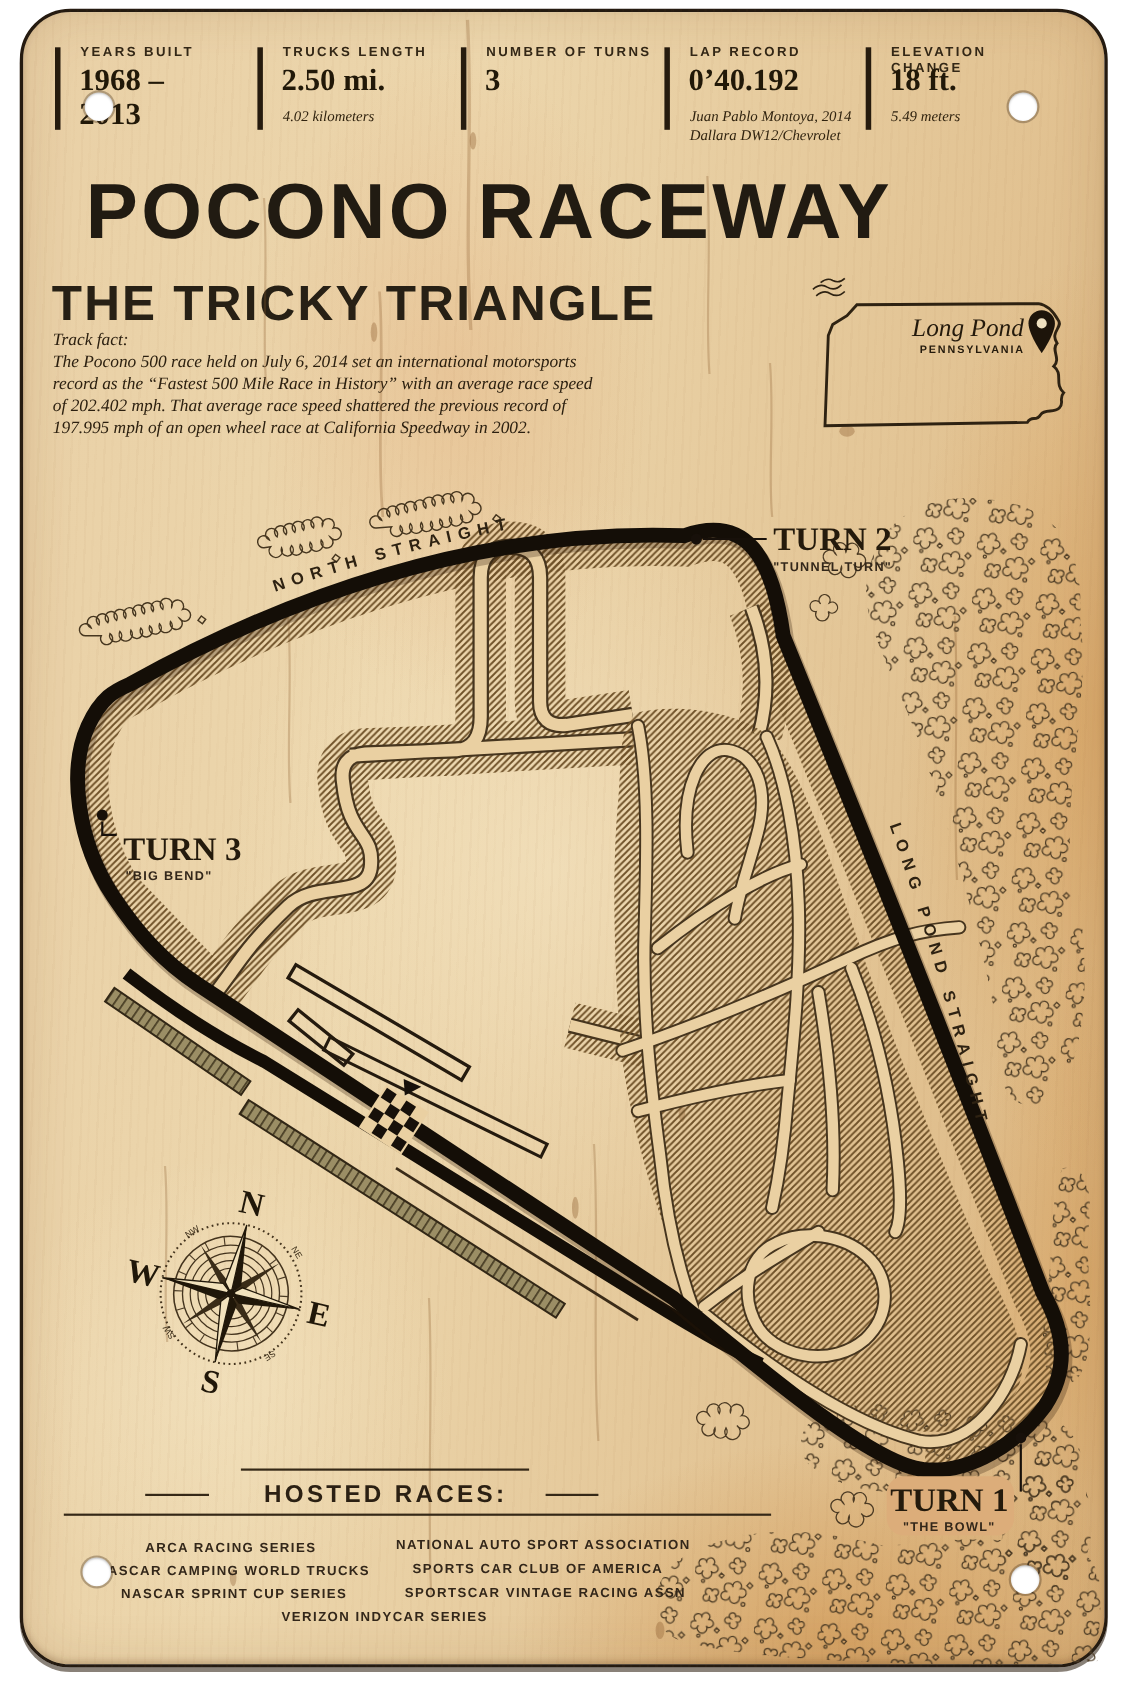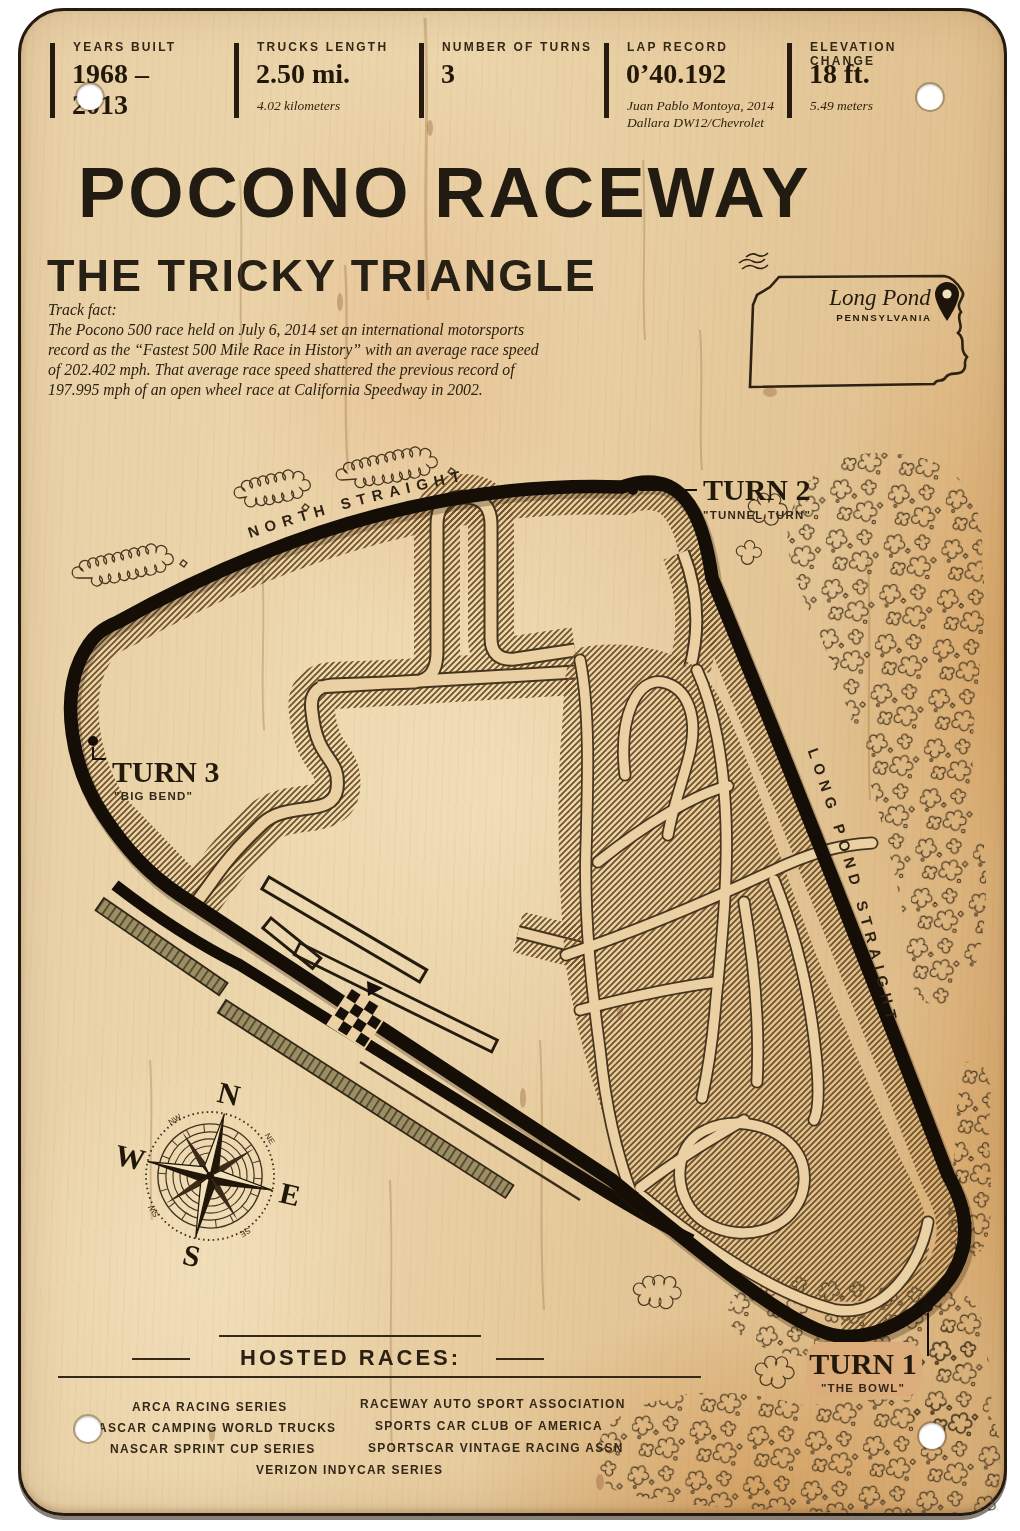--- a/index.html
+++ b/index.html
@@ -357,21 +357,21 @@
   <div style="position:absolute;left:496px;top:38px;width:48px;height:2px;background:#352817;"></div>
 
   <div style="position:absolute;left:58px;top:56px;width:643px;height:2px;background:#352817;"></div>
 
   <div class="race" style="position:absolute;left:116px;top:80px;margin-left:16px;">ARCA RACING SERIES</div>
   <div class="race" style="position:absolute;left:88px;top:101px;">NASCAR CAMPING WORLD TRUCKS</div>
   <div class="race" style="position:absolute;left:110px;top:122px;">NASCAR SPRINT CUP SERIES</div>
 
   <div class="race" style="position:absolute;left:256px;top:143px;">VERIZON INDYCAR SERIES</div>
 
-  <div class="race" style="position:absolute;left:360px;top:77px;">RACEWAY AUTO SPORT ASSOCIATION</div>
+  <div class="race" style="position:absolute;left:360px;top:77px;">NATIONAL AUTO SPORT ASSOCIATION</div>
   <div class="race" style="position:absolute;left:375px;top:99px;">SPORTS CAR CLUB OF AMERICA</div>
   <div class="race" style="position:absolute;left:368px;top:121px;">SPORTSCAR VINTAGE RACING ASSN</div>
 </div>
 
 <div class="hole" style="left:77px;top:84px;width:26px;height:26px;"></div>
 
 <div class="hole" style="left:917px;top:84px;width:26px;height:26px;"></div>
 
 <div class="hole" style="left:75px;top:1416px;width:26px;height:26px;"></div>
 

